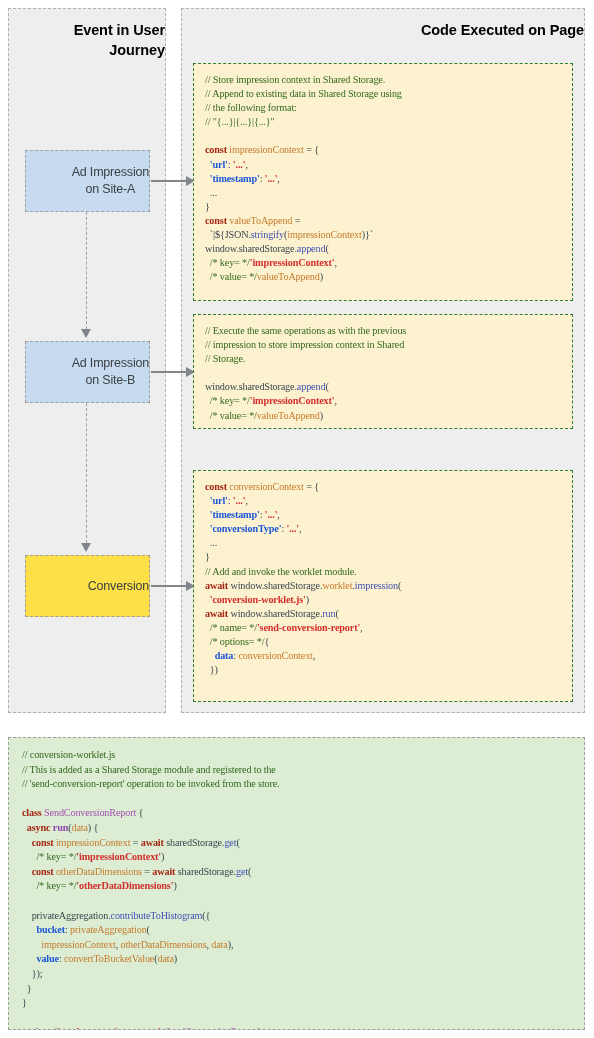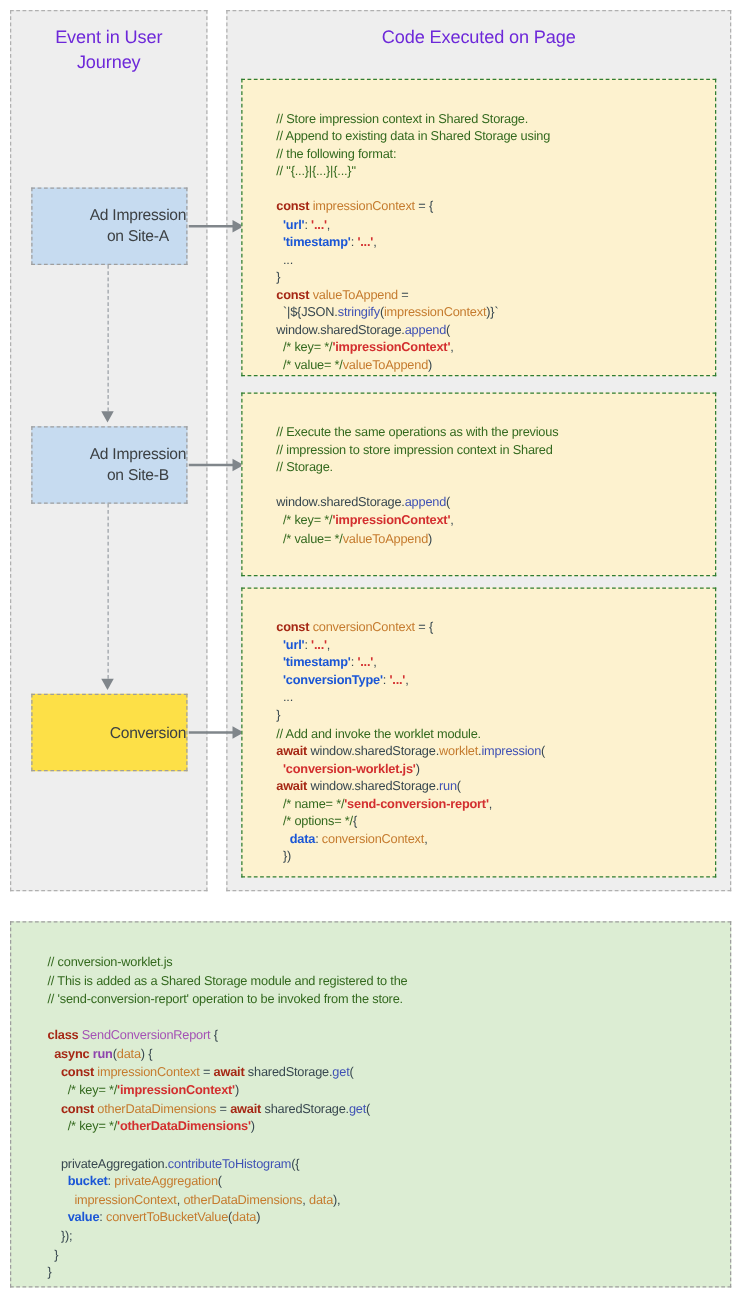--- a/index.html
+++ b/index.html
@@ -21,24 +21,24 @@
     position: absolute;
     background: #eeeeee;
     border: 1px dashed #b0b0b0;
   }
   #col-left  { left: 8px;  top: 8px;  width: 158px; height: 705px; }
   #col-right { left: 181px; top: 8px; width: 404px; height: 705px; }
 
   .col-title {
     position: absolute;
     left: 0; right: 0; top: 12px;
-    text-align: center;
+    text-align: right;
     font-size: 14.5px;
-    font-weight: normal;
-    color: #6d28d9;
+    font-weight: bold;
+    color: #000000;
     line-height: 1.35;
     letter-spacing: -0.1px;
   }
 
   
   .event-box {
     position: absolute;
     border: 1px dashed #9e9e9e;
     display: flex;
     align-items: center;
@@ -95,36 +95,36 @@
 
   
   .code-block {
     position: absolute;
     background: #fdf2cf;
     border: 1.5px dashed #2e7d32;
     padding: 9px 10px 9px 11px;
     overflow: hidden;
   }
   #code-0 { left: 193px; top: 63px;  width: 380px; height: 238px; }
-  #code-1 { left: 193px; top: 314px; width: 380px; height: 147px; }
+  #code-1 { left: 193px; top: 314px; width: 380px; height: 115px; }
   #code-2 { left: 193px; top: 470px; width: 380px; height: 232px; }
 
   #code-worklet {
     position: absolute;
     left: 8px; top: 737px;
     width: 577px; height: 293px;
     background: #dcedd3;
     border: 1.5px dashed #9e9e9e;
     padding: 10px 10px 10px 13px;
     overflow: hidden;
   }
 
   pre.code {
-    margin: 16px;
-    font-family: Liberation Sans, sans-serif;
+    margin: 0;
+    font-family: Liberation Serif, serif;
     font-size: 10.2px;
     line-height: 14.1px;
     white-space: pre;
     color: #37474f;
     letter-spacing: -0.15px;
   }
   #code-worklet pre.code {
     font-size: 10.2px;
     line-height: 14.6px;
   }

